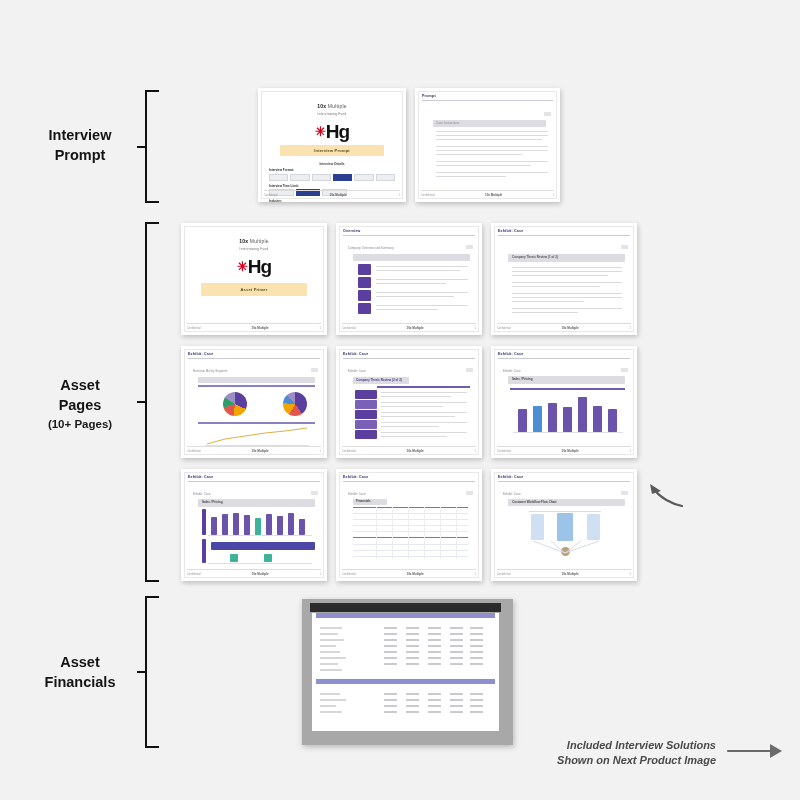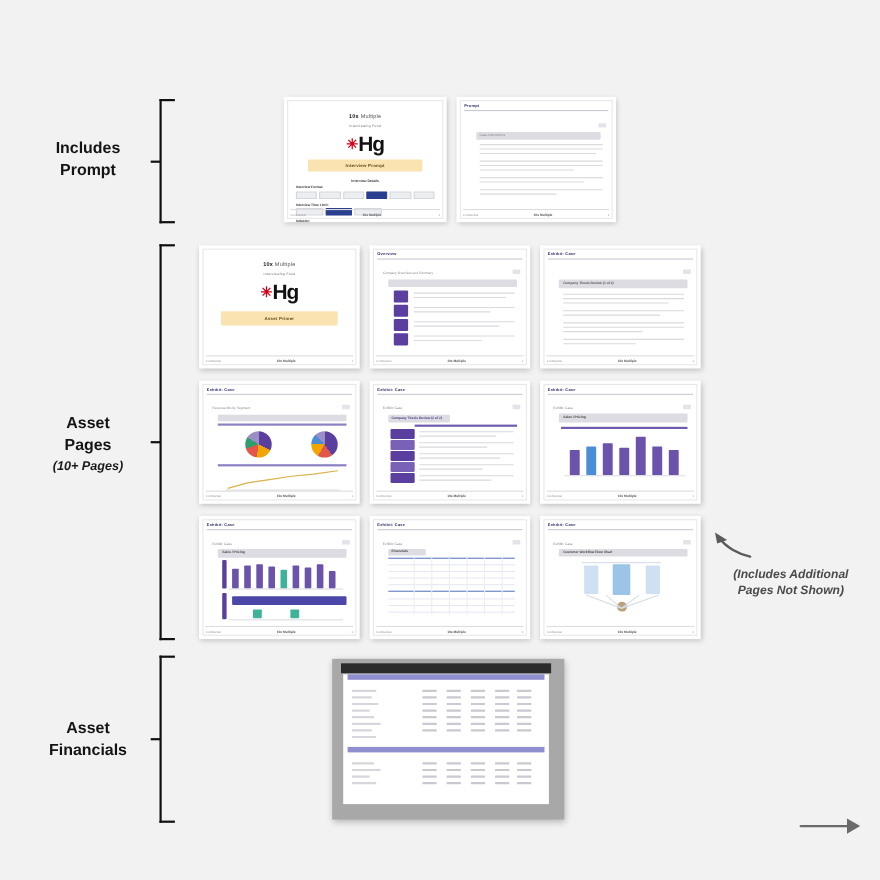--- a/index.html
+++ b/index.html
@@ -23,21 +23,21 @@
 
   
   .sec-label{
     position:absolute;
     text-align:center;
     font-size:14.5px;font-weight:bold;line-height:1.35;
     color:#141414;
     width:150px;left:5px;
   }
   .sec-label .sub{
-    display:block;font-size:11.5px;font-weight:bold;font-style:italic;
+    display:block;font-size:11.5px;font-weight:bold;
     margin-top:2px;color:#1a1a1a;
   }
 
   
   .bracket{position:absolute;}
   .bracket .vert{position:absolute;left:8px;top:0;bottom:0;width:2px;background:#111;}
   .bracket .top,.bracket .bot{position:absolute;left:8px;width:14px;height:2px;background:#111;}
   .bracket .top{top:0;}
   .bracket .bot{bottom:0;}
   .bracket .tick{position:absolute;left:0;width:9px;height:2px;background:#111;top:50%;margin-top:-1px;}
@@ -135,21 +135,21 @@
   .note.right{text-align:right;}
   .arrow-svg{position:absolute;}
 </style>
 </head>
 <body>
 
 <div class="page">
 
 
   <div class="sec-label" style="top:126px;">
-    <span>Includes</span><br>
+    <span>Interview</span><br>
     <span>Prompt</span>
   </div>
   <div class="bracket" style="left:137px;top:90px;width:24px;height:113px;">
     <div class="vert"></div>
       <div class="top"></div>
       <div class="bot"></div>
       <div class="tick"></div>
   </div>
 
   <div class="slide" style="left:258px;top:88px;width:148px;height:114px;">
@@ -475,24 +475,20 @@
       <span>Confidential</span>
       <span class="mid">10x Multiple</span>
       <span>1</span>
     </div>
   </div>
 
   <svg class="arrow-svg" style="left:646px;top:482px;" width="40" height="26">
     <path d="M36,24 C26,22 14,16 7,6" fill="none" stroke="#5a5a5a" stroke-width="2.2" stroke-linecap="round"></path>
     <polygon points="4,2 15,9 6,12" fill="#5a5a5a"></polygon>
   </svg>
-  <div class="note" style="left:640px;top:515px;width:158px;">
-    <span>(Includes Additional</span><br>
-    <span>Pages Not Shown)</span>
-  </div>
 
   <div class="sec-label" style="top:653px;">
     <span>Asset</span><br>
     <span>Financials</span>
   </div>
   <div class="bracket" style="left:137px;top:596px;width:24px;height:152px;">
     <div class="vert"></div>
       <div class="top"></div>
       <div class="bot"></div>
       <div class="tick"></div>
@@ -580,18 +576,22 @@
       <div class="fin-num" style="left:158px;width:13px;top:92px;"></div>
 
       <div class="fin-num" style="left:72px;width:13px;top:98px;"></div>
       <div class="fin-num" style="left:94px;width:13px;top:98px;"></div>
       <div class="fin-num" style="left:116px;width:13px;top:98px;"></div>
       <div class="fin-num" style="left:138px;width:13px;top:98px;"></div>
       <div class="fin-num" style="left:158px;width:13px;top:98px;"></div>
     </div>
   </div>
 
+  <div class="note right" style="left:500px;top:738px;width:216px;">
+    <span>Included Interview Solutions</span><br>
+    <span>Shown on Next Product Image</span>
+  </div>
   <svg class="arrow-svg" style="left:726px;top:742px;" width="58" height="18">
     <line x1="2" y1="9" x2="44" y2="9" stroke="#6a6a6a" stroke-width="2.2" stroke-linecap="round"></line>
     <polygon points="44,2 56,9 44,16" fill="#6a6a6a"></polygon>
   </svg>
 
 </div>
 
 </body></html>

